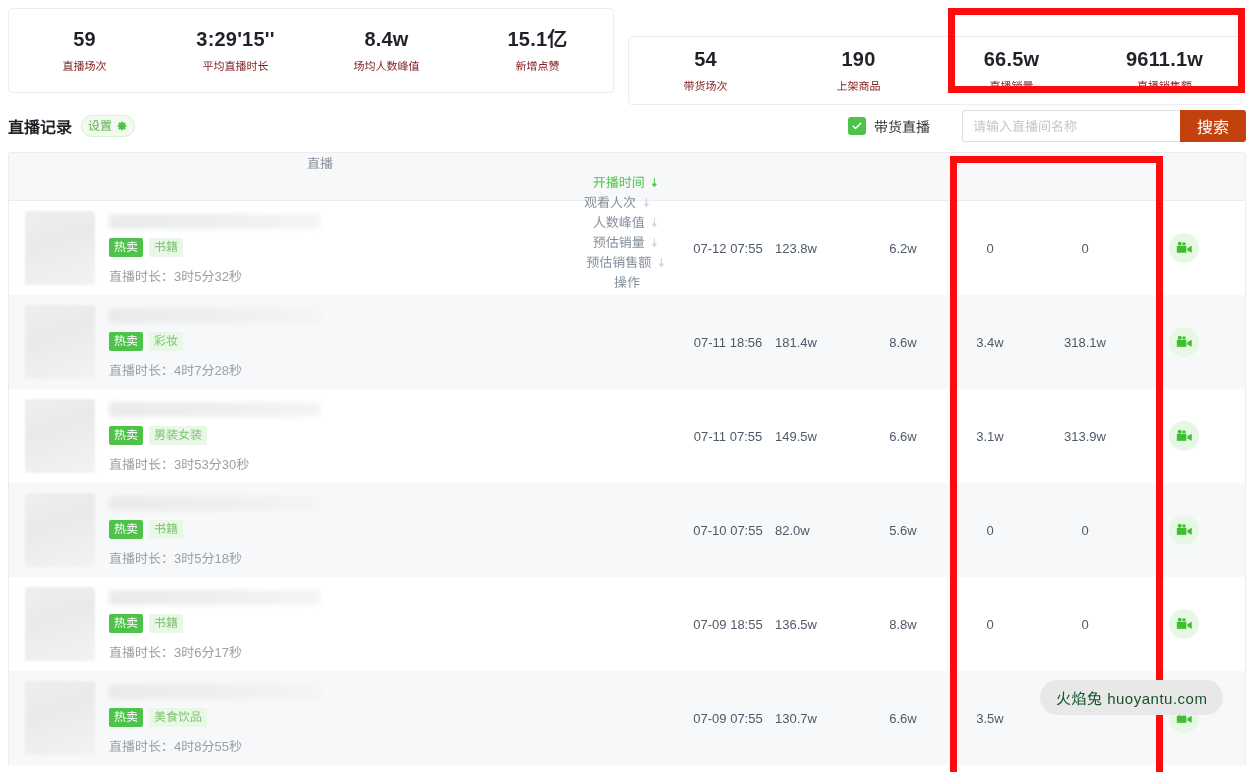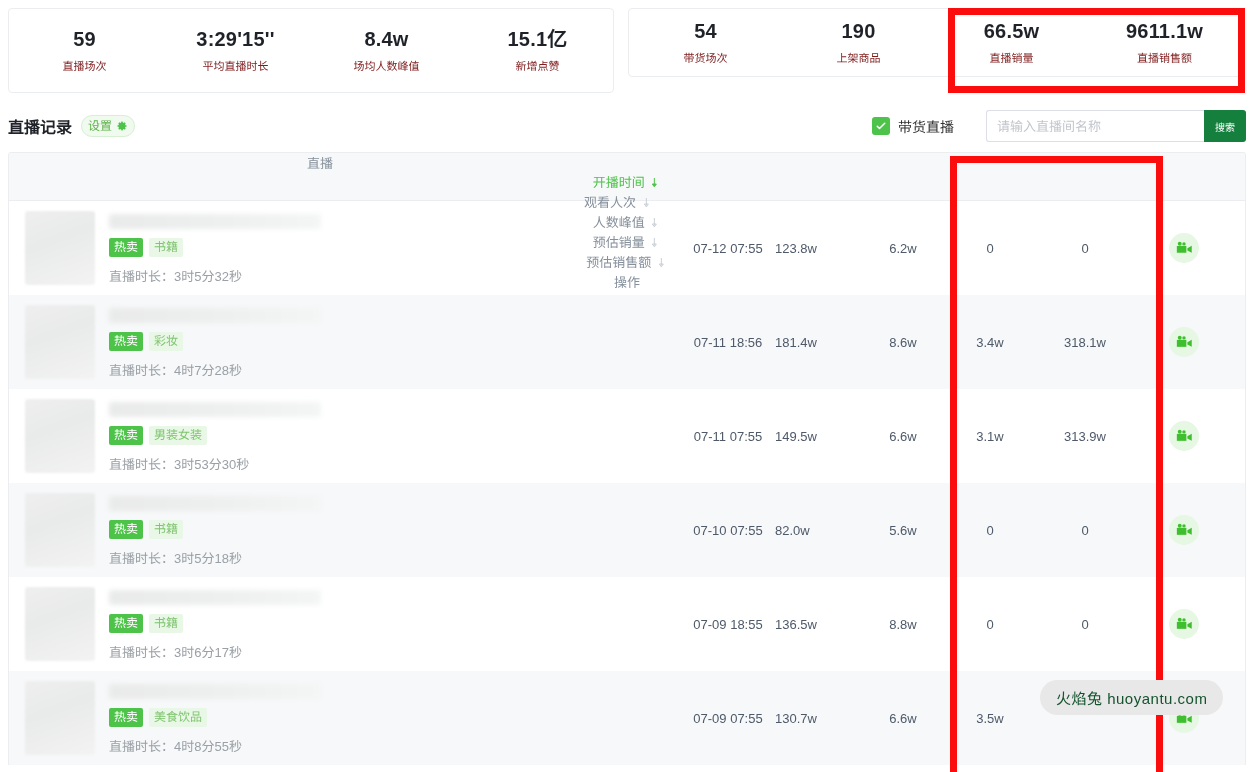--- a/index.html
+++ b/index.html
@@ -23,21 +23,21 @@
   }
   .stat-card{
     background:#fff;
     border:1px solid #ebedf0;
     border-radius:4px;
     display:flex;
     align-items:center;
     box-sizing:border-box;
   }
   .stat-card.card-a{width:606px;height:85px;}
-  .stat-card.card-b{width:614px;height:69px;}
+  .stat-card.card-b{width:614px;height:69px;margin-top:28px;}
   .stat-cell{
     flex:1 1 0;
     text-align:center;
     display:flex;
     flex-direction:column;
     align-items:center;
     justify-content:center;
     gap:12px;
   }
   .stat-value{
@@ -98,24 +98,24 @@
   .search-input{
     width:218px;height:32px;box-sizing:border-box;
     border:1px solid #dcdfe6;border-right:none;
     border-radius:3px 0 0 3px;
     padding:0 10px;font-size:13px;color:#333;
     font-family:"Liberation Sans","DejaVu Sans",sans-serif;
     outline:none;background:#fff;
   }
   .search-input::placeholder{color:#c2c6cc;}
   .search-btn{
-    width:42px;height:32px;
-    background:#15803d;color:#fff;border:none;
+    width:66px;height:32px;
+    background:#c2410c;color:#fff;border:none;
     border-radius:0 3px 3px 0;
-    font-size:10px;cursor:pointer;
+    font-size:16px;cursor:pointer;
     font-family:"Liberation Sans","DejaVu Sans",sans-serif;
   }
 
   
   .table{
     margin:0 12px 0 8px;
     border:1px solid #ebedf0;
     border-bottom:none;
     border-radius:3px 3px 0 0;
     overflow:hidden;

